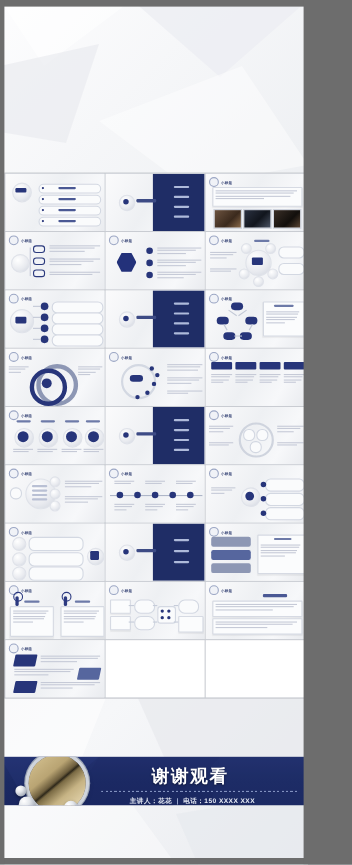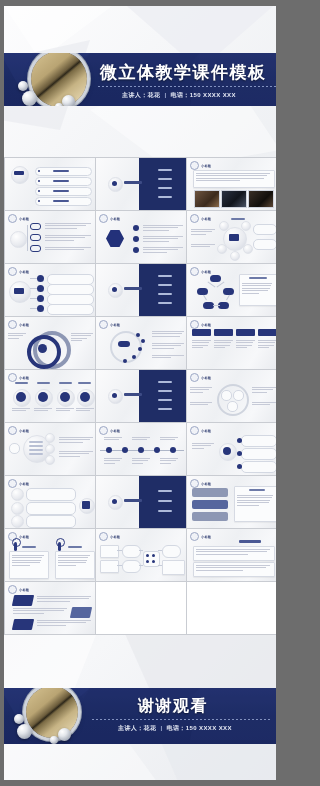--- a/index.html
+++ b/index.html
@@ -24,21 +24,21 @@
   .edge-left,.edge-right{position:absolute;top:0;width:4px;height:786px;background:#6d6d6d;}
   .edge-left{left:0;} .edge-right{right:0;}
 
   
   .banner{
     position:absolute;left:0;width:280px;
     background:linear-gradient(180deg,#22306e 0%,#1b2a63 50%,#1a2760 100%);
     overflow:hidden;
   }
   .banner-top{top:53px;height:53px;}
-  .banner-bottom{top:688px;height:56px;text-decoration:underline;}
+  .banner-bottom{top:688px;height:44px;text-decoration:underline;}
   .banner .tex{position:absolute;inset:0;opacity:.25;}
   .banner-title{
     position:absolute;color:#ffffff;font-weight:bold;
     letter-spacing:1.5px;text-shadow:0 1px 2px rgba(0,0,0,.45);
     white-space:nowrap;
   }
   .banner-top .banner-title{left:100px;top:8px;font-size:17px;}
   .banner-bottom .banner-title{left:138px;top:8px;font-size:16px;}
   .banner-rule{
     position:absolute;height:1px;
@@ -149,38 +149,20 @@
       <polygon points="120,0 280,0 200,70" fill="#eceef2" opacity=".8"></polygon>
       <polygon points="0,60 90,40 60,130 0,120" fill="#e9ebf0" opacity=".7"></polygon>
       <polygon points="90,110 220,60 280,150 170,170" fill="#ffffff" opacity=".45"></polygon>
       <polygon points="0,620 110,600 70,700 0,690" fill="#ffffff" opacity=".5"></polygon>
       <polygon points="110,600 280,630 280,700 150,690" fill="#e8eaee" opacity=".75"></polygon>
       <polygon points="0,700 90,690 160,786 0,786" fill="#ffffff" opacity=".4"></polygon>
       <polygon points="160,740 280,720 280,786 180,786" fill="#e7e9ee" opacity=".7"></polygon>
     </svg>
   </div>
 
-  <div class="banner banner-top">
-    <svg class="tex" viewBox="0 0 280 53" preserveAspectRatio="none">
-      <polygon points="0,0 90,0 30,53" fill="#2c3c82"></polygon>
-      <polygon points="90,0 200,0 150,53 60,53" fill="#1d2b64"></polygon>
-      <polygon points="200,0 280,0 280,53 190,53" fill="#273571"></polygon>
-    </svg>
-    <div class="emblem"></div>
-    <div class="sphere" style="left:18px;top:28px;width:10px;height:10px;"></div>
-    <div class="sphere" style="left:22px;top:38px;width:15px;height:15px;"></div>
-    <div class="sphere" style="left:62px;top:42px;width:13px;height:13px;"></div>
-    <div class="sphere" style="left:55px;top:50px;width:8px;height:8px;"></div>
-
-    <div class="banner-title">微立体教学课件模板</div>
-    <div class="banner-rule"></div>
-    <div class="banner-sub">
-      <span>主讲人：花花</span><span class="bar">|</span><span>电话：150 XXXX XXX</span>
-    </div>
-  </div>
 
   <div class="grid">
 
     <div class="thumb">
       <div class="slide-bg"></div>
       <div class="circ" style="left:6px;top:8px;width:16px;height:16px;"></div>
       <div class="chip" style="left:9px;top:13px;width:10px;height:4px;border-radius:1px;"></div>
       <div class="pill" style="left:30px;top:9px;width:55px;height:7px;"></div>
       <div class="pill" style="left:30px;top:19px;width:55px;height:7px;"></div>
       <div class="pill" style="left:30px;top:29px;width:55px;height:7px;"></div>

